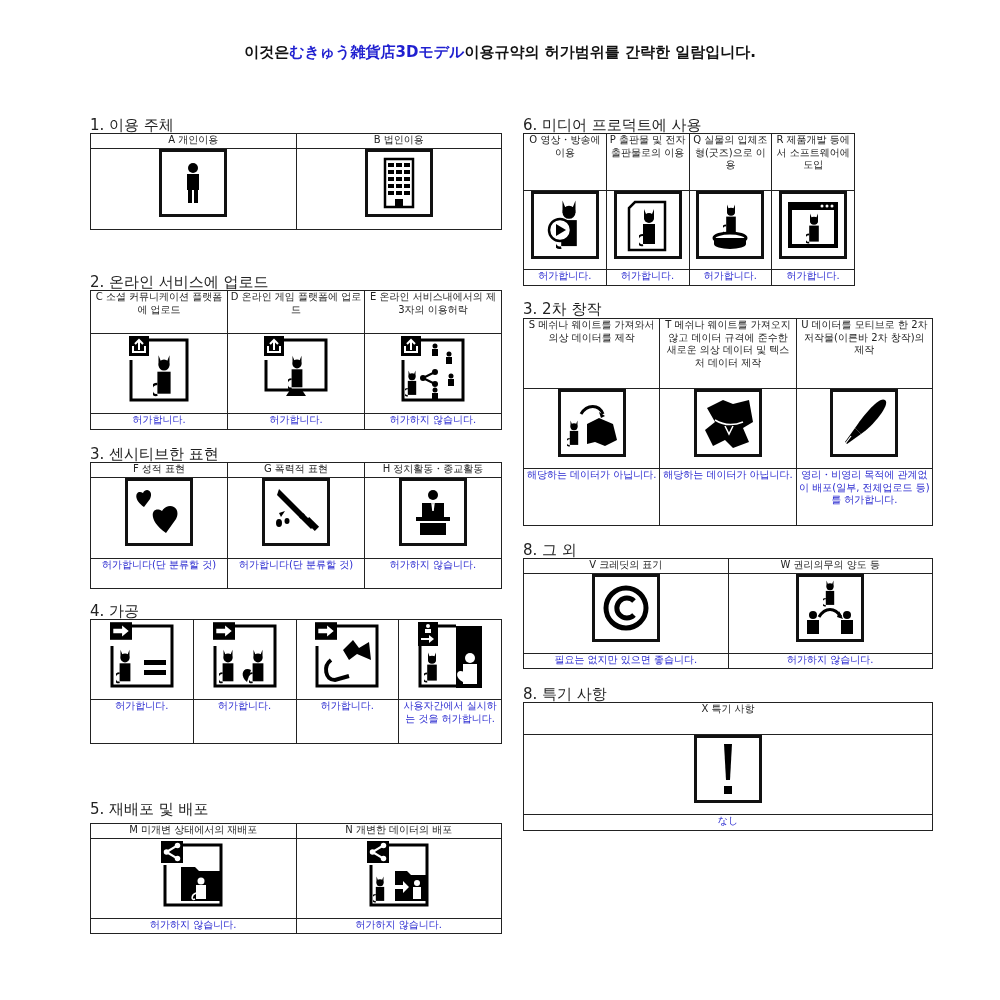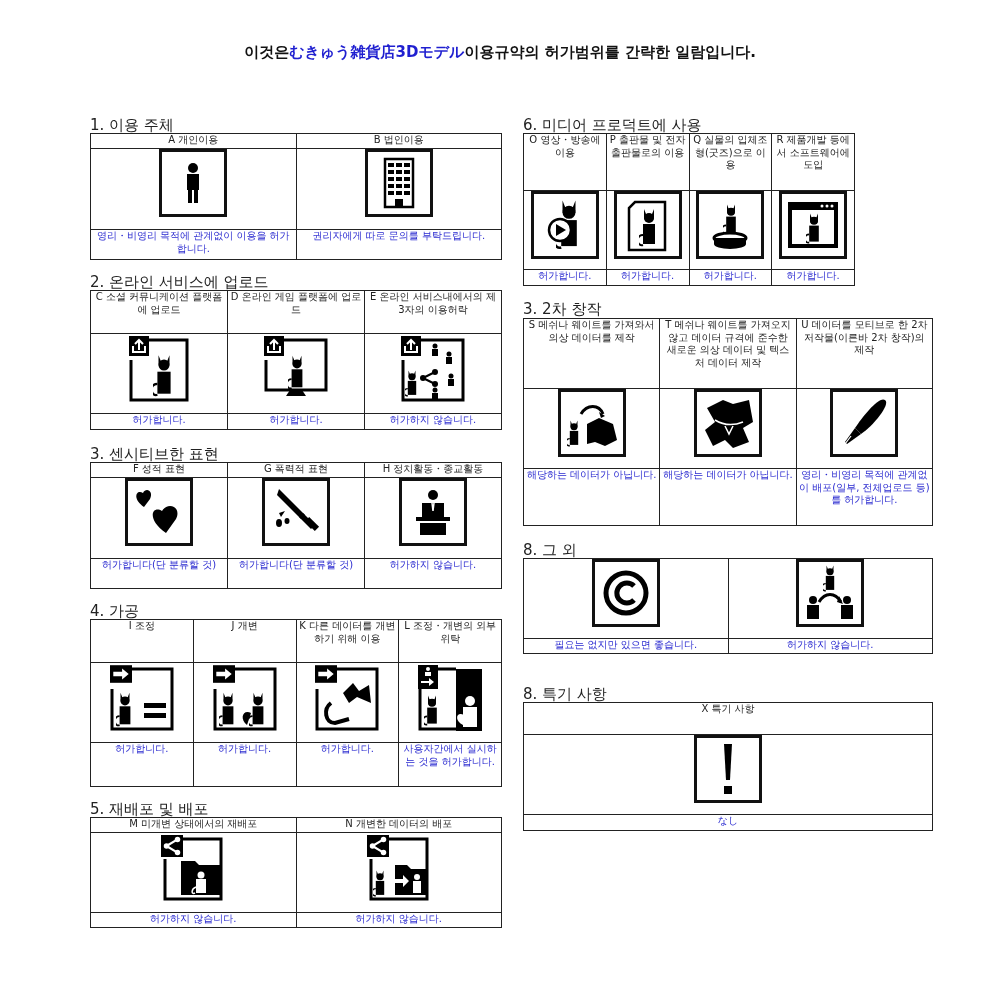--- a/index.html
+++ b/index.html
@@ -84,24 +84,20 @@
                   <rect x="20" y="32" width="6" height="4"></rect>
                   <rect x="28" y="32" width="6" height="4"></rect>
                   <rect x="36" y="32" width="6" height="4"></rect>
                   <rect x="20" y="39" width="6" height="4"></rect>
                   <rect x="28" y="39" width="6" height="4"></rect>
                   <rect x="36" y="39" width="6" height="4"></rect>
                   <rect x="27" y="47" width="8" height="8"></rect>
                 </g>
               </svg></span></td>
     </tr>
-    <tr style="height:30px">
-      <td class="status">영리・비영리 목적에 관계없이 이용을 허가합니다.</td>
-      <td class="status">권리자에게 따로 문의를 부탁드립니다.</td>
-    </tr>
   </tbody>
     </table>
 </div>
 
 <div class="section" style="left:90px;top:276px;width:412px;">
   <div class="sec-label">2. 온라인 서비스에 업로드</div>
   <table class="grid" style="top:14px;width:412px;">
     <tbody>
         <tr style="height:43px">
       <td class="hdr">C 소셜 커뮤니케이션 플랫폼에 업로드</td>
@@ -185,26 +181,20 @@
       <td class="status">허가하지 않습니다.</td>
     </tr>
   </tbody>
     </table>
 </div>
 
 <div class="section" style="left:90px;top:605px;width:412px;">
   <div class="sec-label">4. 가공</div>
   <table class="grid" style="top:14px;width:412px;">
     <tbody>
-        <tr style="height:43px">
-      <td class="hdr">I 조정</td>
-      <td class="hdr">J 개변</td>
-      <td class="hdr">K 다른 데이터를 개변하기 위해 이용</td>
-      <td class="hdr">L 조정・개변의 외부위탁</td>
-    </tr>
     <tr style="height:80px">
       <td class="icon"><span class="iconbox" style="border:none"><svg viewBox="0 0 68 68">
                 <path d="M24 6 L64 6 L64 66 L4 66 L4 26" stroke="#000" stroke-width="3" fill="none"></path>
                 <use href="#arrowbox" x="2" y="2" width="22" height="18"></use>
                 <use href="#cat" x="8" y="28" width="18" height="36"></use>
                 <rect x="36" y="40" width="22" height="5" fill="#000"></rect>
                 <rect x="36" y="50" width="22" height="5" fill="#000"></rect>
               </svg></span></td>
       <td class="icon"><span class="iconbox" style="border:none"><svg viewBox="0 0 68 68">
                 <path d="M24 6 L64 6 L64 66 L4 66 L4 26" stroke="#000" stroke-width="3" fill="none"></path>
@@ -239,21 +229,21 @@
       <td class="status">허가합니다.</td>
       <td class="status">허가합니다.</td>
       <td class="status">사용자간에서 실시하는 것을 허가합니다.</td>
     </tr>
   </tbody>
     </table>
 </div>
 
 <div class="section" style="left:90px;top:803px;width:412px;">
   <div class="sec-label">5. 재배포 및 배포</div>
-  <table class="grid" style="top:14px;width:412px;">
+  <table class="grid" style="top:20px;width:412px;">
     <tbody>
         <tr style="height:15px">
       <td class="hdr">M 미개변 상태에서의 재배포</td>
       <td class="hdr">N 개변한 데이터의 배포</td>
     </tr>
     <tr style="height:80px">
       <td class="icon"><span class="iconbox" style="border:none"><svg viewBox="0 0 68 68">
                 <path d="M22 6 L62 6 L62 66 L6 66 L6 26" stroke="#000" stroke-width="3" fill="none"></path>
                 <use href="#sharebox" x="2" y="2" width="22" height="22"></use>
                 <path d="M22 28 L36 28 L40 32 L62 32 L62 62 L22 62 Z" fill="#000"></path>
@@ -360,20 +350,24 @@
       <td class="status">영리・비영리 목적에 관계없이 배포(일부, 전체업로드 등)를 허가합니다.</td>
     </tr>
   </tbody>
     </table>
 </div>
 
 <div class="section" style="left:523px;top:544px;width:410px;">
   <div class="sec-label">8. 그 외</div>
   <table class="grid" style="top:14px;width:410px;">
     <tbody>
+        <tr style="height:15px">
+      <td class="hdr">V 크레딧의 표기</td>
+      <td class="hdr">W 권리의무의 양도 등</td>
+    </tr>
     <tr style="height:80px">
       <td class="icon"><span class="iconbox"><svg viewBox="0 0 62 62">
                 <circle cx="31" cy="31" r="20" fill="none" stroke="#000" stroke-width="5"></circle>
                 <path d="M39 24 A10 10 0 1 0 39 38" fill="none" stroke="#000" stroke-width="5"></path>
               </svg></span></td>
       <td class="icon"><span class="iconbox"><svg viewBox="0 0 62 62">
                 <use href="#cat" x="24" y="2" width="14" height="28"></use>
                 <path d="M20 40 C26 30 36 30 42 40" stroke="#000" stroke-width="3" fill="none"></path>
                 <path d="M40 34 L44 42 L38 40 Z" fill="#000"></path>
                 <g fill="#000">

